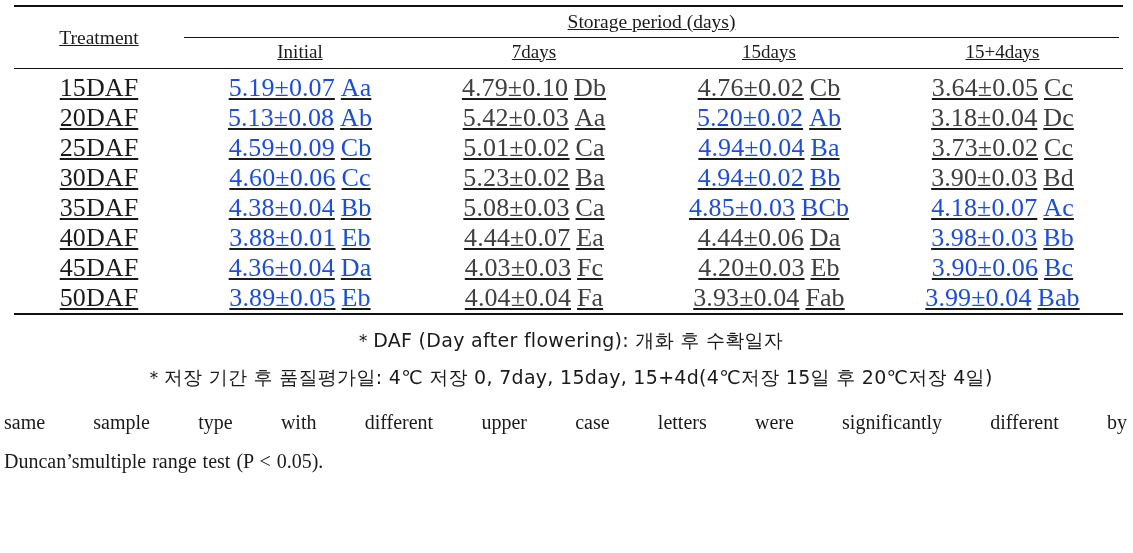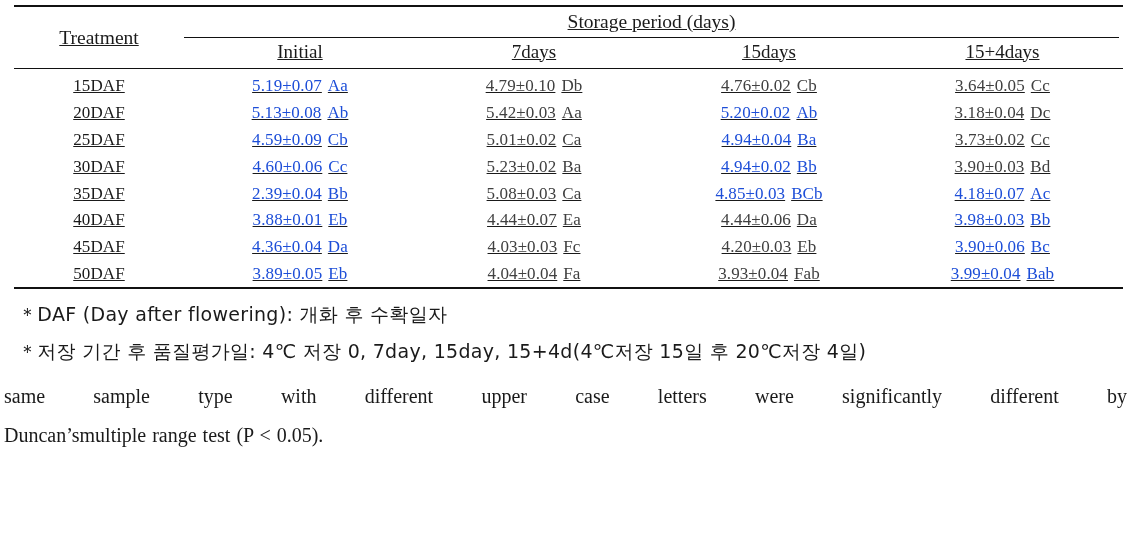--- a/index.html
+++ b/index.html
@@ -88,21 +88,21 @@
   }
 
   .hdr-row-2 th {
     height: 29px;
     font-size: 19px;
     padding-bottom: 2px;
   }
 
   tbody tr td {
     height: 26.8px;
-    font-size: 17px;
+    font-size: 26px;
     letter-spacing: 0.1px;
   }
 
   .val-red { color: #1d4ed8; }
   .val-black { color: #404040; }
 
   .val { white-space: nowrap; }
   .val .sup { margin-left: 6px; }
 
   .spacer-row td { height: 4px; }
@@ -110,20 +110,21 @@
   
   .notes {
     margin: 16px 14px 0 18px;
     font-size: 20px;
     line-height: 1.0;
   }
   .note {
     margin: 4px 0 6px 0;
     padding: 0;
     white-space: nowrap;
+    text-align: center;
   }
   .note-1 { margin-top: 14px; letter-spacing: 0.3px; }
   .note-2 { margin-top: 18px; letter-spacing: 0.3px; }
 
   .para {
     margin: 20px 6px 0 4px;
     font-size: 20px;
     line-height: 1.5;
     text-align: justify;
     text-justify: inter-word;
@@ -208,21 +209,21 @@
           </tr>
           <tr>
             <td>30DAF</td>
             <td><span class="val val-red"><span>4.60±0.06</span><span class="sup">Cc</span></span></td>
             <td><span class="val val-black"><span>5.23±0.02</span><span class="sup">Ba</span></span></td>
             <td><span class="val val-red"><span>4.94±0.02</span><span class="sup">Bb</span></span></td>
             <td><span class="val val-black"><span>3.90±0.03</span><span class="sup">Bd</span></span></td>
           </tr>
           <tr>
             <td>35DAF</td>
-            <td><span class="val val-red"><span>2.39±0.04</span><span class="sup">Bb</span></span></td>
+            <td><span class="val val-red"><span>4.38±0.04</span><span class="sup">Bb</span></span></td>
             <td><span class="val val-black"><span>5.08±0.03</span><span class="sup">Ca</span></span></td>
             <td><span class="val val-red"><span>4.85±0.03</span><span class="sup">BCb</span></span></td>
             <td><span class="val val-red"><span>4.18±0.07</span><span class="sup">Ac</span></span></td>
           </tr>
           <tr>
             <td>40DAF</td>
             <td><span class="val val-red"><span>3.88±0.01</span><span class="sup">Eb</span></span></td>
             <td><span class="val val-black"><span>4.44±0.07</span><span class="sup">Ea</span></span></td>
             <td><span class="val val-black"><span>4.44±0.06</span><span class="sup">Da</span></span></td>
             <td><span class="val val-red"><span>3.98±0.03</span><span class="sup">Bb</span></span></td>

